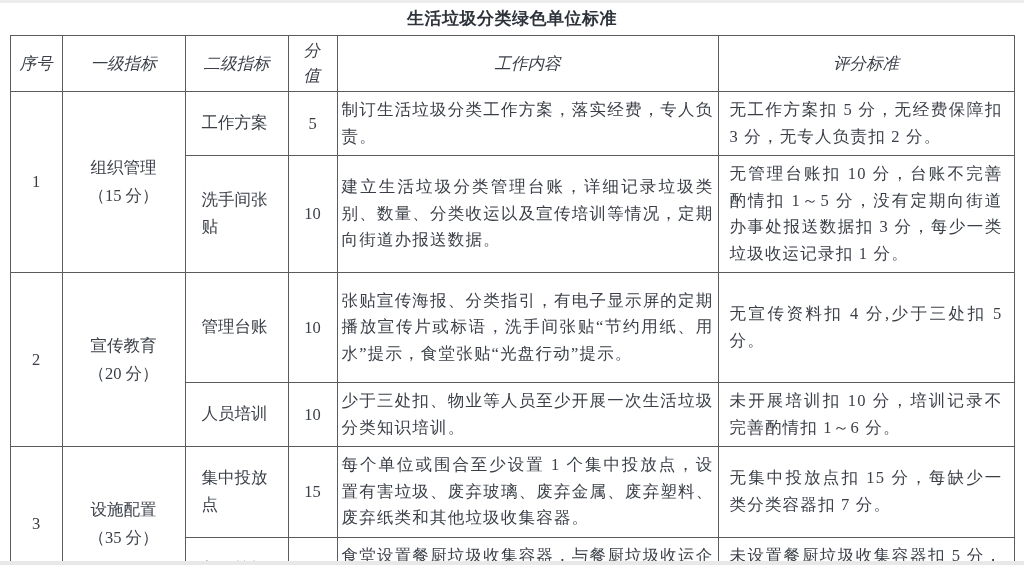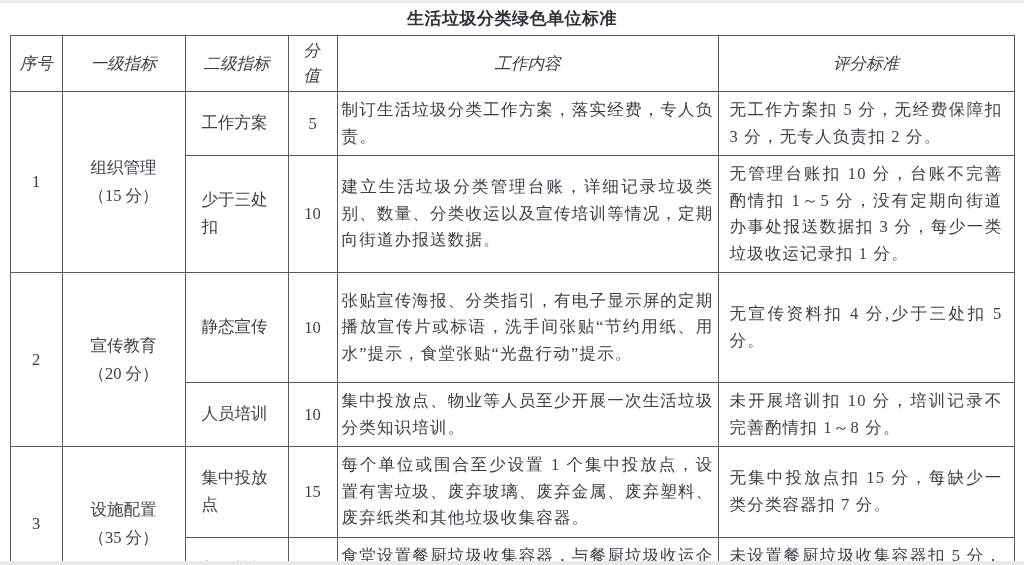--- a/index.html
+++ b/index.html
@@ -111,43 +111,43 @@
           <div>组织管理</div>
           <div>（15 分）</div>
         </td>
         <td class="c-l2">工作方案</td>
         <td class="c-score">5</td>
         <td class="c-content">制订生活垃圾分类工作方案，落实经费，专人负责。</td>
         <td class="c-criteria">无工作方案扣 5 分，无经费保障扣 3 分，无专人负责扣 2 分。</td>
       </tr>
 
       <tr class="h-r2">
-        <td class="c-l2">少于三处扣</td>
+        <td class="c-l2">洗手间张贴</td>
         <td class="c-score">10</td>
         <td class="c-content">建立生活垃圾分类管理台账，详细记录垃圾类别、数量、分类收运以及宣传培训等情况，定期向街道办报送数据。</td>
         <td class="c-criteria">无管理台账扣 10 分，台账不完善酌情扣 1～5 分，没有定期向街道办事处报送数据扣 3 分，每少一类垃圾收运记录扣 1 分。</td>
       </tr>
 
       <tr class="h-r3">
         <td class="c-no" rowspan="2">2</td>
         <td class="c-l1" rowspan="2">
           <div>宣传教育</div>
           <div>（20 分）</div>
         </td>
-        <td class="c-l2">静态宣传</td>
+        <td class="c-l2">管理台账</td>
         <td class="c-score">10</td>
         <td class="c-content">张贴宣传海报、分类指引，有电子显示屏的定期播放宣传片或标语，洗手间张贴“节约用纸、用水”提示，食堂张贴“光盘行动”提示。</td>
         <td class="c-criteria">无宣传资料扣 4 分,少于三处扣 5 分。</td>
       </tr>
 
       <tr class="h-r4">
         <td class="c-l2">人员培训</td>
         <td class="c-score">10</td>
-        <td class="c-content">集中投放点、物业等人员至少开展一次生活垃圾分类知识培训。</td>
-        <td class="c-criteria">未开展培训扣 10 分，培训记录不完善酌情扣 1～8 分。</td>
+        <td class="c-content">少于三处扣、物业等人员至少开展一次生活垃圾分类知识培训。</td>
+        <td class="c-criteria">未开展培训扣 10 分，培训记录不完善酌情扣 1～6 分。</td>
       </tr>
 
       <tr class="h-r5">
         <td class="c-no" rowspan="2">3</td>
         <td class="c-l1" rowspan="2">
           <div>设施配置</div>
           <div>（35 分）</div>
         </td>
         <td class="c-l2">集中投放点</td>
         <td class="c-score">15</td>

